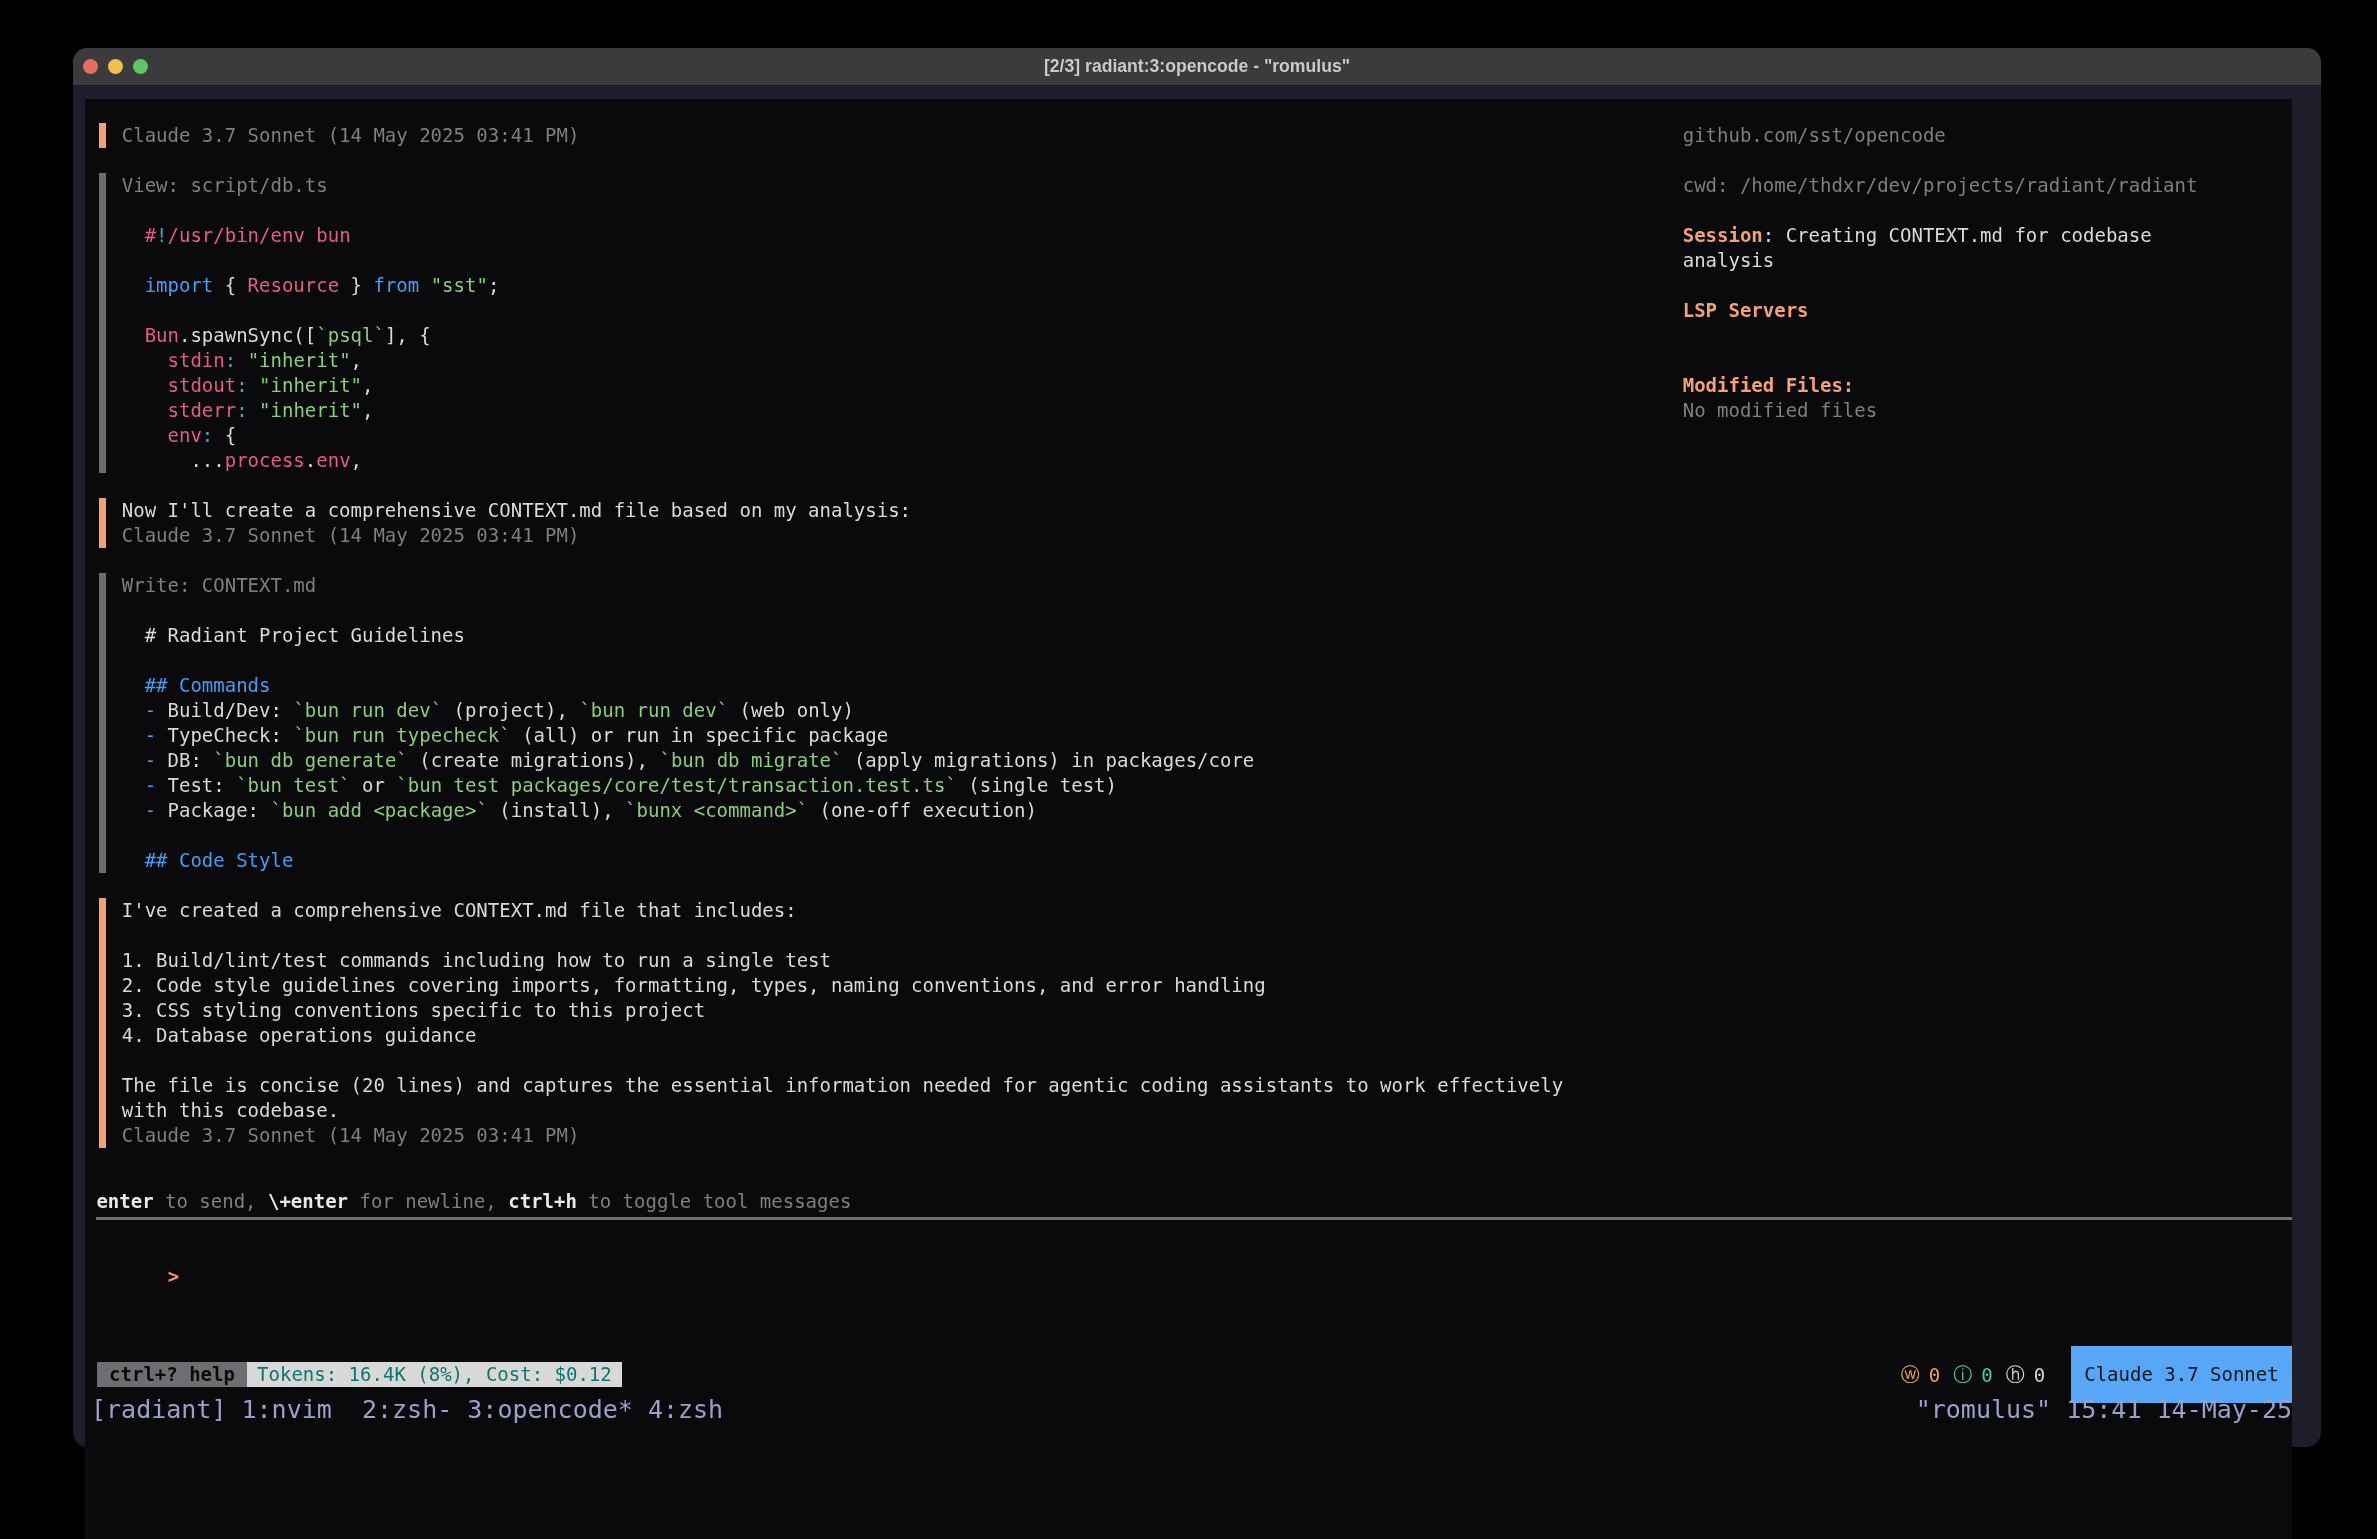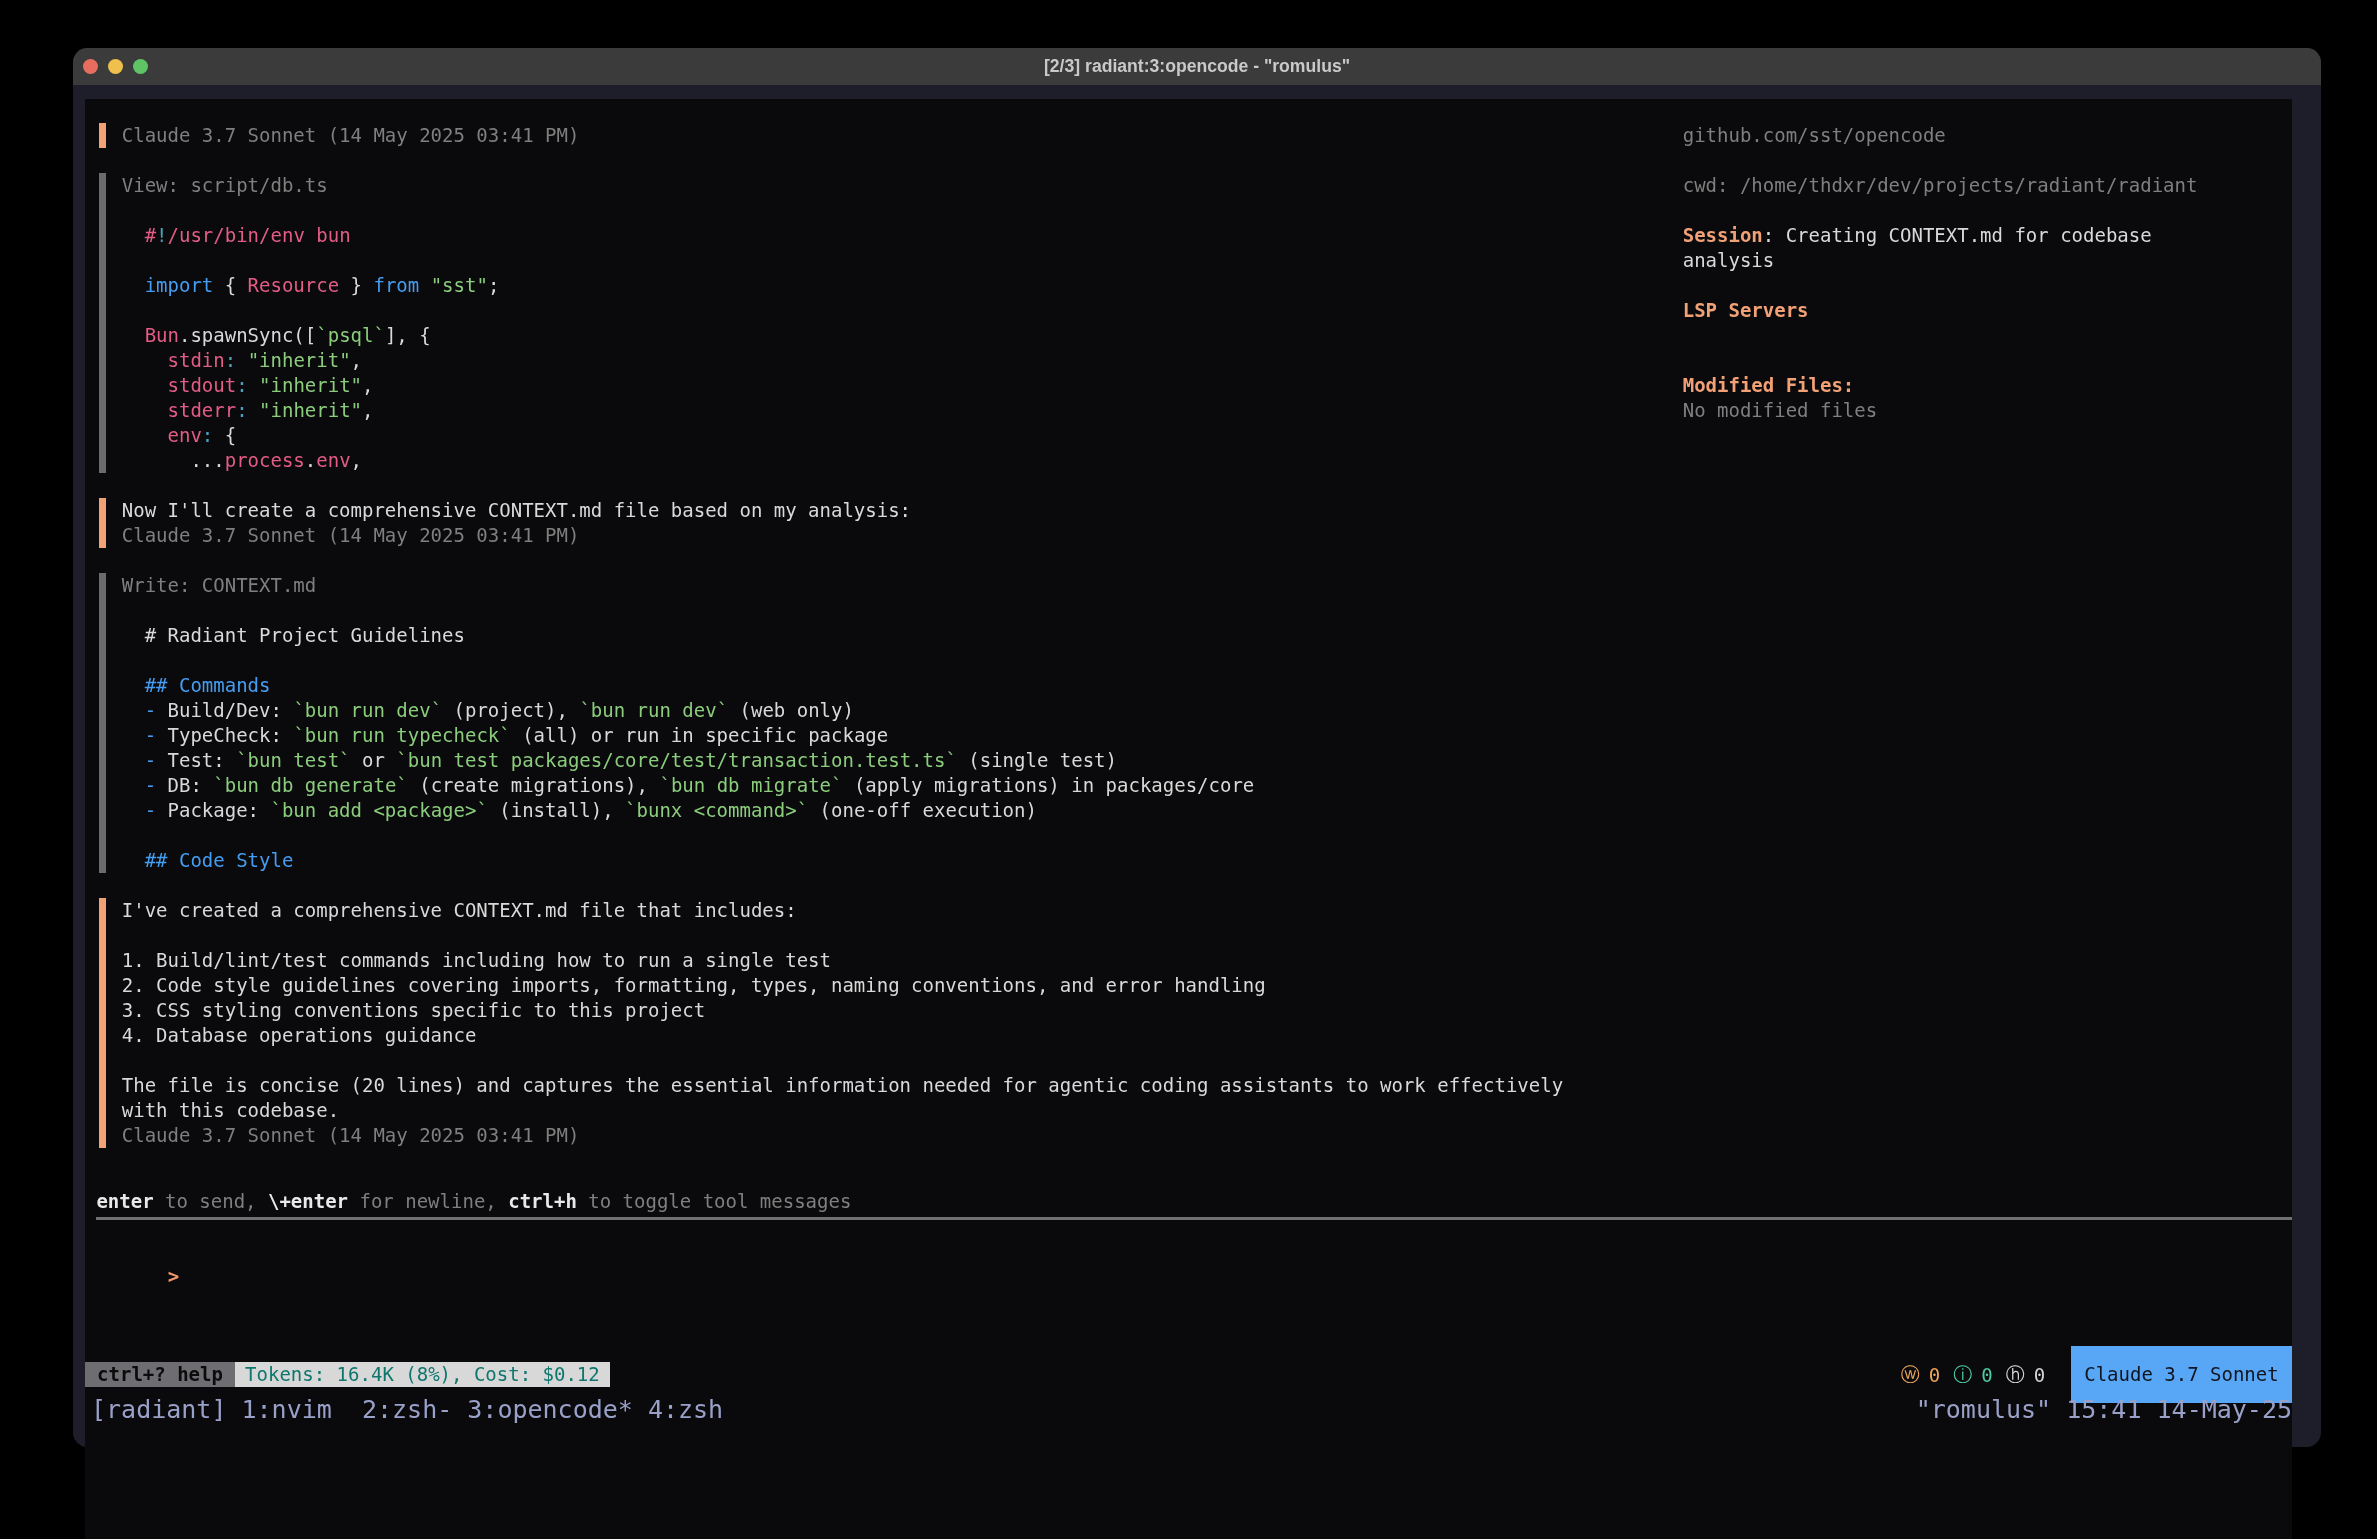--- a/index.html
+++ b/index.html
@@ -34,21 +34,21 @@
   .block.gray{border-left-color:#6b6b6b;}
 
   .sidebar{position:absolute;left:1598px;top:23.5px;width:600px;}
 
   .help-line{position:absolute;left:11.7px;top:1090px;}
   .divider{position:absolute;left:11.7px;right:0;top:1118px;height:2.6px;background:#707070;}
   .prompt-row{position:absolute;left:14.4px;top:1140px;}
   .prompt-char{color:#f0946a;font-weight:bold;}
 
   
-  .statusbar{position:absolute;left:0;right:0;top:1263px;height:25.4px;
+  .statusbar{position:absolute;left:12px;right:0;top:1263px;height:25.4px;
              display:flex;align-items:center;}
   .badge{height:25.4px;line-height:25.4px;display:inline-block;}
   .badge.ctrl{background:#6e6e72;color:#0b0b0b;font-weight:bold;padding:0 12.4px;}
   .badge.tokens{background:#d8d8d8;color:#0f766e;padding:0 9.8px;}
   .flex-spacer{flex:1;}
   .diag{display:flex;gap:13px;margin-right:26px;align-items:center;}
   .dgroup{display:flex;gap:9px;align-items:center;}
   .dgroup.warn{color:#eda55c;} .dgroup.info{color:#4ec9a4;} .dgroup.hint{color:#d5d5d5;}
   .badge.model{background:#58a6f6;color:#10151f;padding:16px 13px;}
 
@@ -97,22 +97,22 @@
           <div class="line"><span class="seg dim">Claude 3.7 Sonnet (14 May 2025 03:41 PM)</span></div>
         </div>
         <div class="block gray">
           <div class="line"><span class="seg dim">Write: CONTEXT.md</span></div>
           <div class="line">&nbsp;</div>
           <div class="line"><span class="seg text">  # Radiant Project Guidelines</span></div>
           <div class="line">&nbsp;</div>
           <div class="line"><span class="seg blue">  ## Commands</span></div>
           <div class="line"><span class="seg blue">  - </span><span class="seg text">Build/Dev: </span><span class="seg green">`bun run dev`</span><span class="seg text"> (project), </span><span class="seg green">`bun run dev`</span><span class="seg text"> (web only)</span></div>
           <div class="line"><span class="seg blue">  - </span><span class="seg text">TypeCheck: </span><span class="seg green">`bun run typecheck`</span><span class="seg text"> (all) or run in specific package</span></div>
+          <div class="line"><span class="seg blue">  - </span><span class="seg text">DB: </span><span class="seg green">`bun db generate`</span><span class="seg text"> (create migrations), </span><span class="seg green">`bun db migrate`</span><span class="seg text"> (apply migrations) in packages/core</span></div>
           <div class="line"><span class="seg blue">  - </span><span class="seg text">Test: </span><span class="seg green">`bun test`</span><span class="seg text"> or </span><span class="seg green">`bun test packages/core/test/transaction.test.ts`</span><span class="seg text"> (single test)</span></div>
-          <div class="line"><span class="seg blue">  - </span><span class="seg text">DB: </span><span class="seg green">`bun db generate`</span><span class="seg text"> (create migrations), </span><span class="seg green">`bun db migrate`</span><span class="seg text"> (apply migrations) in packages/core</span></div>
           <div class="line"><span class="seg blue">  - </span><span class="seg text">Package: </span><span class="seg green">`bun add &lt;package&gt;`</span><span class="seg text"> (install), </span><span class="seg green">`bunx &lt;command&gt;`</span><span class="seg text"> (one-off execution)</span></div>
           <div class="line">&nbsp;</div>
           <div class="line"><span class="seg blue">  ## Code Style</span></div>
         </div>
         <div class="block peach">
           <div class="line"><span class="seg text">I've created a comprehensive CONTEXT.md file that includes:</span></div>
           <div class="line">&nbsp;</div>
           <div class="line"><span class="seg text">1. Build/lint/test commands including how to run a single test</span></div>
           <div class="line"><span class="seg text">2. Code style guidelines covering imports, formatting, types, naming conventions, and error handling</span></div>
           <div class="line"><span class="seg text">3. CSS styling conventions specific to this project</span></div>

